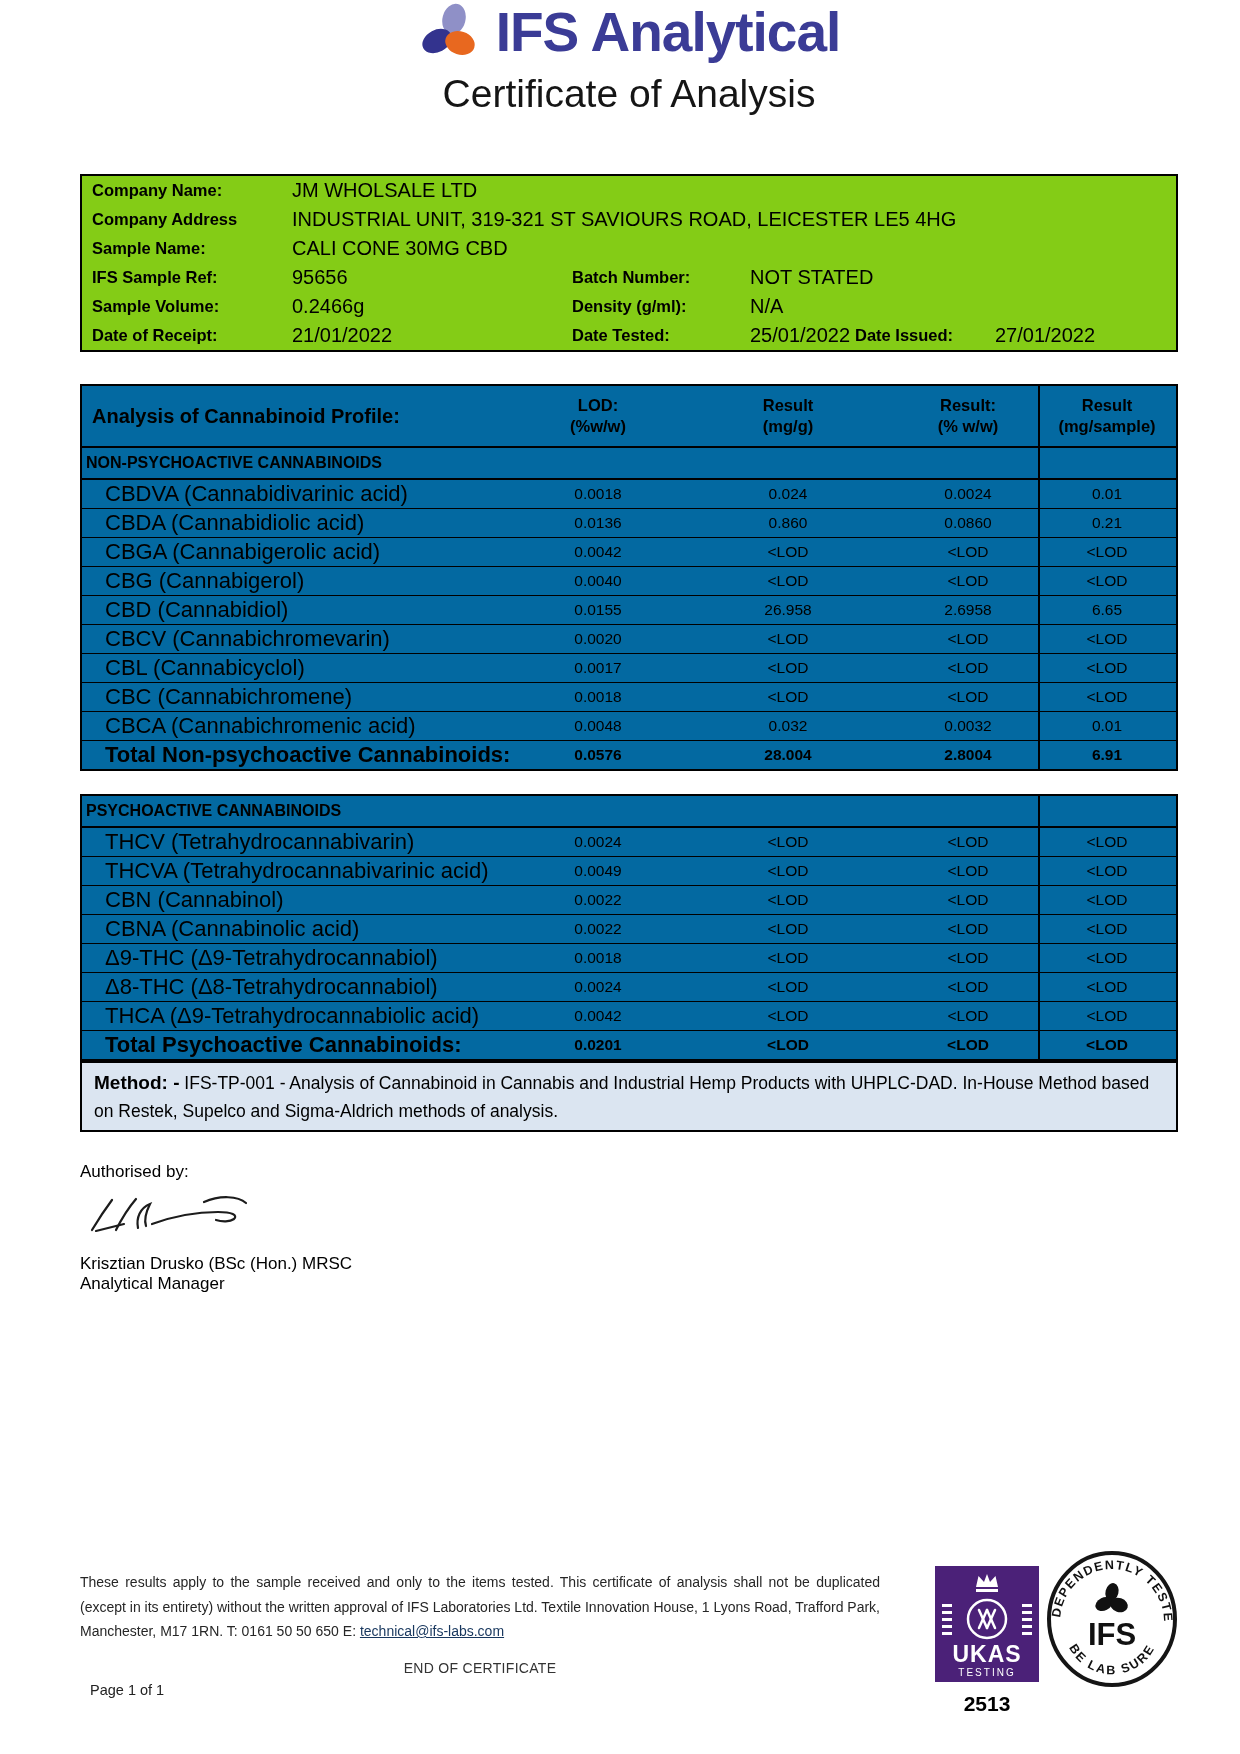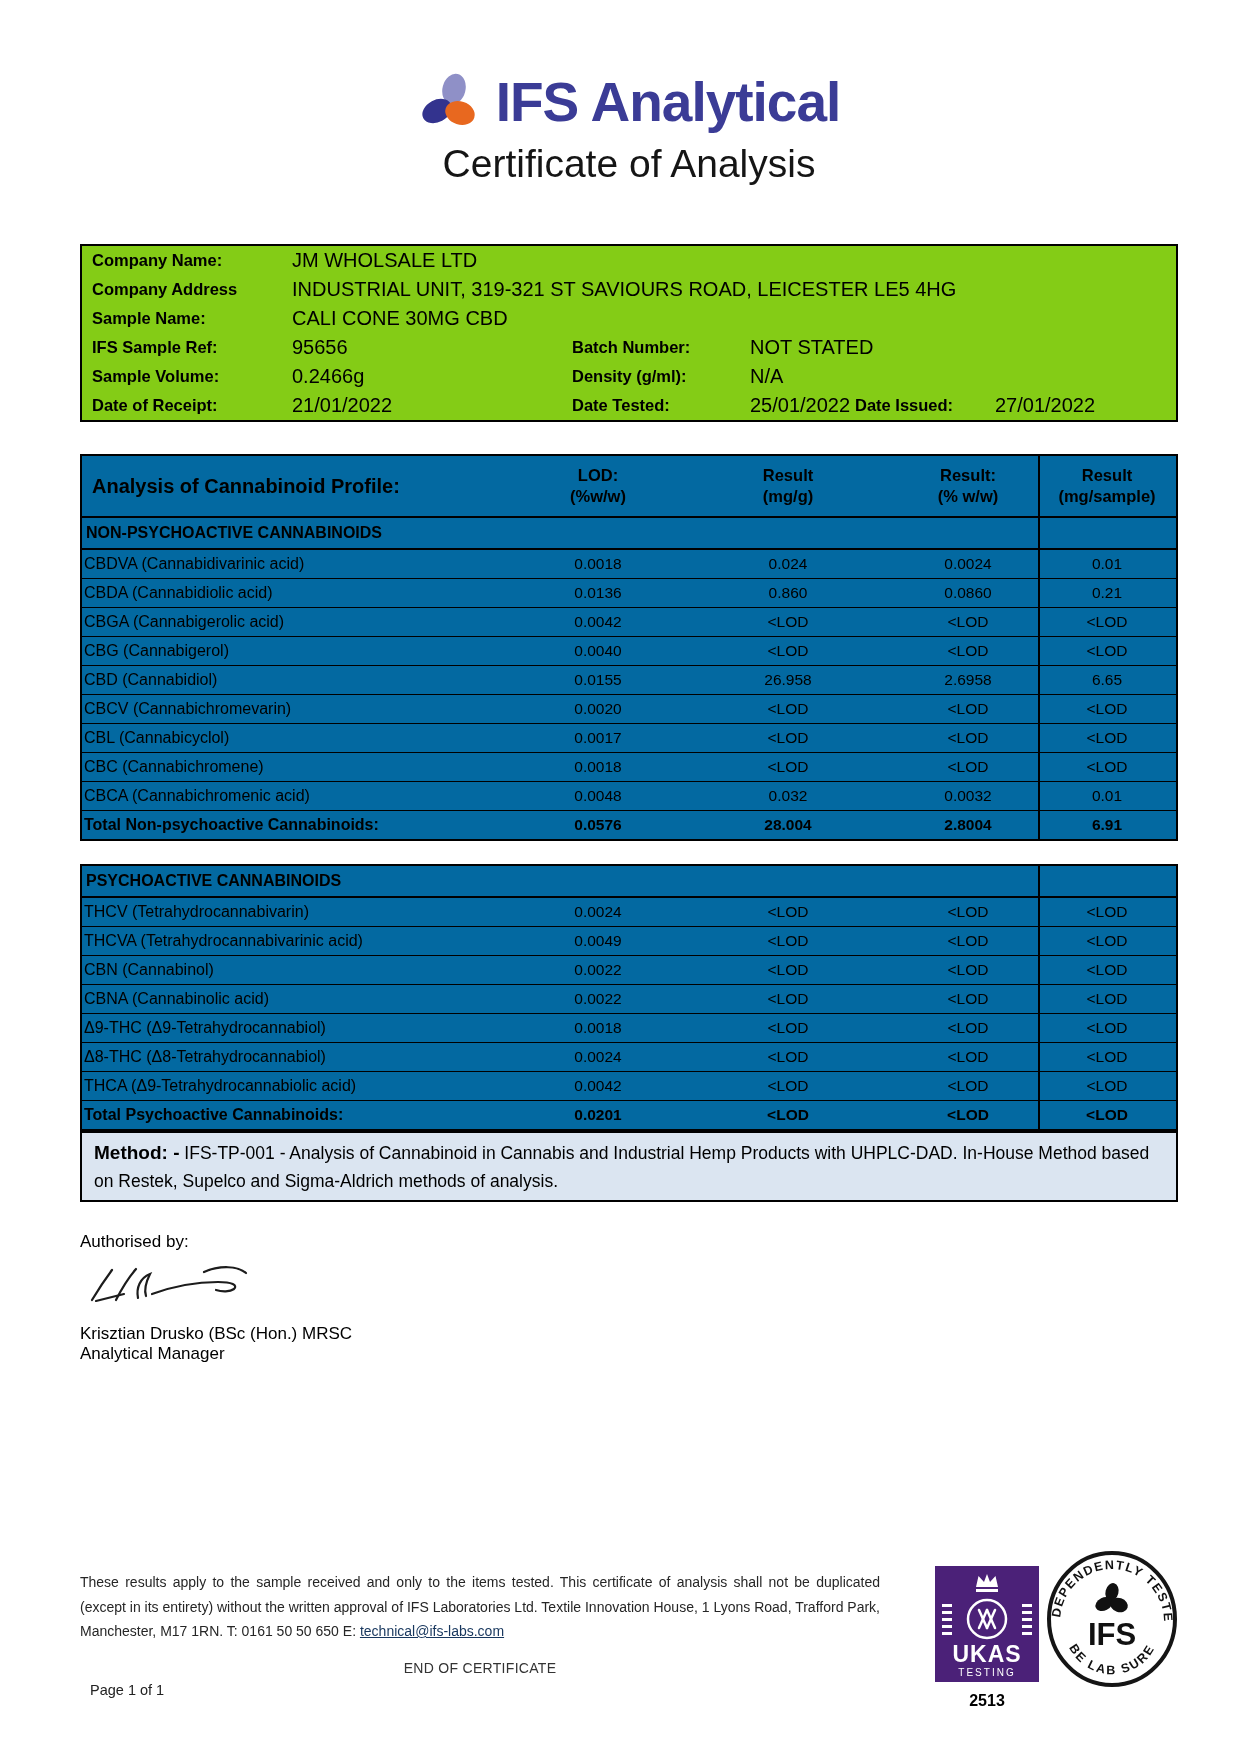--- a/index.html
+++ b/index.html
@@ -1,21 +1,21 @@
 <!DOCTYPE html>
 <html><head>
 <meta charset="utf-8">
 <style>
   html,body{margin:0;padding:0;background:#fff;}
   .page{position:relative;width:1240px;height:1754px;background:#fff;overflow:hidden;
         font-family:"Liberation Sans",sans-serif;color:#000;}
   .content{margin:0 62px 0 80px;}
 
   
-  .logo-row{display:flex;justify-content:center;align-items:center;gap:12px;padding-top:70px;}
+  .logo-row{display:flex;justify-content:center;align-items:center;gap:12px;}
   .brand{font-size:55px;font-weight:700;color:#3b3c96;letter-spacing:-1px;}
   .doc-title{text-align:center;font-size:39px;font-weight:400;color:#151515;margin-top:8px;}
 
   
   .itable{margin-top:58px;background:#84cc16;border:2.5px solid #000;}
   .irow{display:grid;grid-template-columns:200px 280px 178px 105px 140px 1fr;
         height:29px;line-height:29px;padding-left:10px;}
   .ilabel{font-weight:700;font-size:16.5px;white-space:nowrap;}
   .ivalue{font-size:20px;white-space:nowrap;overflow:visible;}
 
@@ -24,21 +24,21 @@
   .vline{position:absolute;top:0;bottom:0;right:136px;width:2px;background:#000;}
   .agrid{display:grid;grid-template-columns:1fr 160px 220px 140px 138px;align-items:center;}
   .ahead{height:60px;border-bottom:2.5px solid #000;}
   .tbl-title{font-size:20px;font-weight:700;padding-left:10px;}
   .colhead{text-align:center;font-weight:700;font-size:16.5px;line-height:1.3;}
   .asection{height:30px;line-height:30px;font-weight:700;font-size:16px;
             padding-left:4px;border-bottom:2px solid #000;}
   .arow{height:28px;}
   .rows .arow{border-bottom:1px solid #000;}
   .rows .arow:last-child{border-bottom:none;}
-  .cell.name{padding-left:2px;font-size:16px;white-space:nowrap;}
+  .cell.name{padding-left:23px;font-size:22px;white-space:nowrap;}
   .cell.num{text-align:center;font-size:15.5px;}
   .total-row .cell{font-weight:700;}
 
   
   .method{background:#dbe5f1;border:2.5px solid #000;
           padding:6px 12px;font-size:17.5px;line-height:1.5;}
   .method .mlabel{font-size:19px;font-weight:700;}
 
   
   .auth-label{margin-top:30px;font-size:17px;}
@@ -48,21 +48,21 @@
 
   
   .disclaimer{position:absolute;left:80px;top:1570px;width:800px;font-size:14px;
               line-height:1.75;text-align:justify;color:#262626;}
   .email{color:#17365d;text-decoration:underline;cursor:pointer;}
   .eoc{position:absolute;left:80px;top:1660px;width:800px;text-align:center;
        font-size:14px;color:#333;letter-spacing:.3px;}
   .pageno{position:absolute;left:90px;top:1682px;font-size:14.5px;color:#222;}
   .ukas{position:absolute;left:935px;top:1566px;}
   .ukas-num{position:absolute;left:935px;top:1692px;width:104px;text-align:center;
-            font-weight:700;font-size:16px;font-family:"Liberation Sans",sans-serif;}
+            font-weight:700;font-size:21px;font-family:"Liberation Sans",sans-serif;}
   .stamp{position:absolute;left:1046px;top:1550px;}
 </style>
 </head>
 <body>
 
 <div class="page">
   <div class="content">
 
     <div class="logo-row">
       <svg width="66" height="60" viewBox="0 0 66 60">

